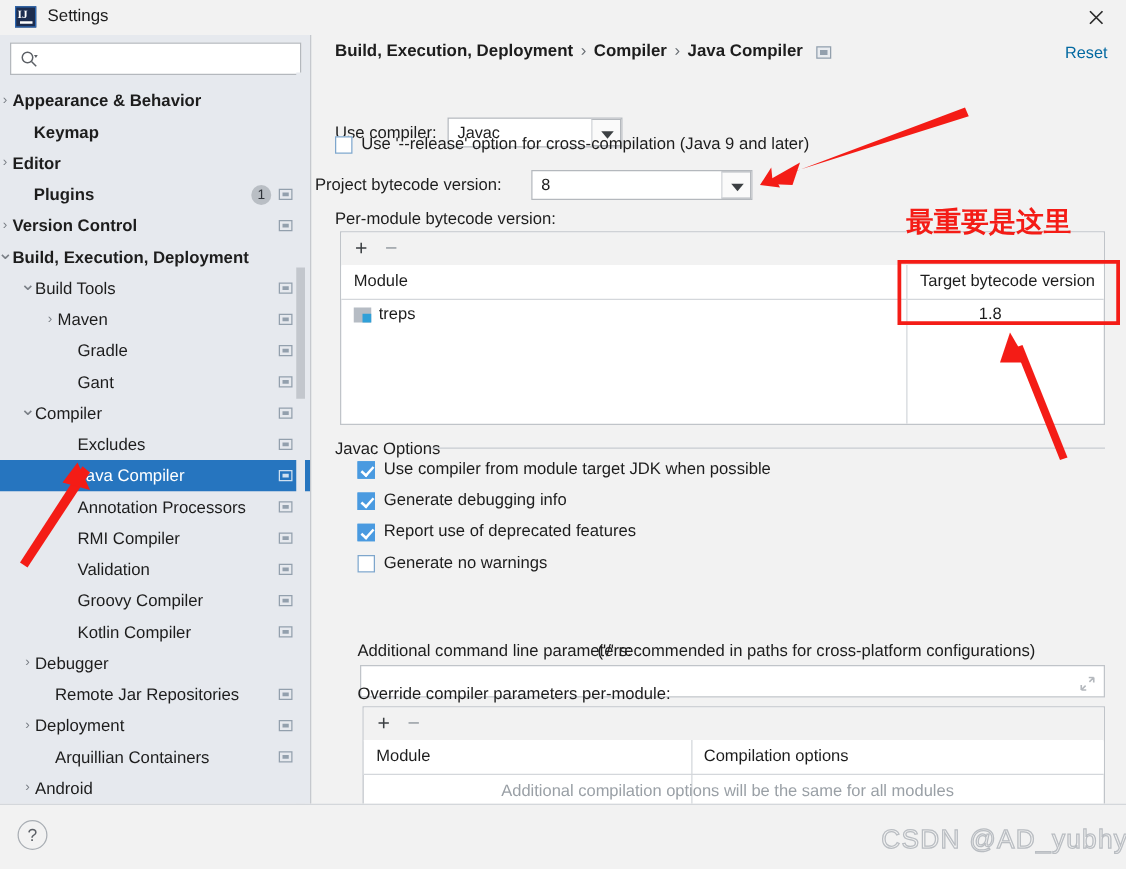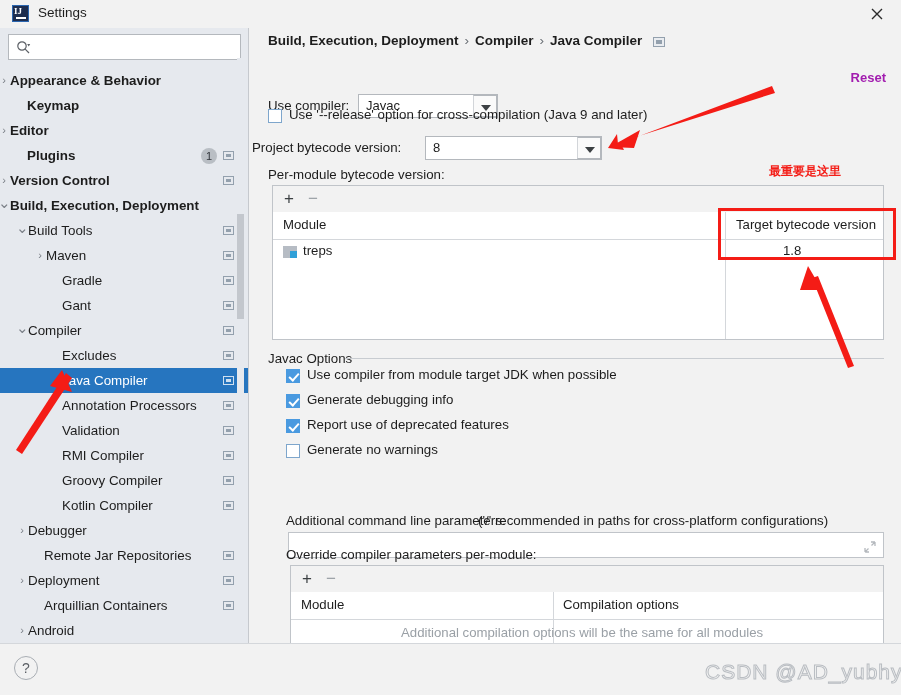--- a/index.html
+++ b/index.html
@@ -48,21 +48,21 @@
   .sb-scroll{position:absolute;left:237px;top:30px;width:7px;height:585px;background:#e6e9ee;}
   .sb-thumb{position:absolute;left:237px;top:186px;width:7px;height:105px;background:#c3c7cd;}
 
   
   .panel{position:absolute;left:250px;top:28px;width:651px;height:615px;background:#f2f2f2;overflow:hidden;}
   .crumbs{position:absolute;left:18px;top:5px;font-size:13.5px;font-weight:bold;color:#1d1d1d;white-space:nowrap;}
   .crumbs .sep{font-weight:normal;color:#6a6f75;margin:0 6px;}
   .crumb-ico{position:absolute;left:403px;top:9px;width:12px;height:10px;border:1px solid #93a0ad;
              box-sizing:border-box;background:#e9ecf0;}
   .crumb-ico:after{content:"";position:absolute;left:2px;top:2px;right:2px;bottom:2px;background:#93a0ad;}
-  .reset{position:absolute;right:15px;top:6px;font-size:13px;font-weight:bold;color:#a21caf;cursor:default;margin-top:36px;}
+  .reset{position:absolute;right:15px;top:6px;font-size:13px;font-weight:normal;color:#0369a1;cursor:default;}
   .combo{position:absolute;background:#fff;border:1px solid #b4b8bd;box-sizing:border-box;height:24px;padding-left:35px;}
   .combo .val{position:absolute;left:7px;top:3px;font-size:13px;color:#1d1d1d;}
   .combo .btn{position:absolute;right:0;top:0;width:24px;height:22px;background:#fafafa;
               border-left:1px solid #d2d5d9;box-sizing:border-box;}
   .combo .btn:after{content:"";position:absolute;left:7px;top:9px;border-left:5px solid transparent;
               border-right:5px solid transparent;border-top:6px solid #3c4043;}
 
   .cbrow{position:absolute;font-size:13.3px;white-space:nowrap;}
   .cb{position:absolute;left:0;top:0;width:14px;height:14px;background:#fff;
       border:1px solid #7ea6cc;box-sizing:border-box;}
@@ -102,22 +102,22 @@
         text-align:center;line-height:22px;background:#f2f2f2;}
   .btn{position:absolute;height:29px;border:1px solid #b4b8bd;box-sizing:border-box;background:#fafafa;
        font-size:13px;color:#1d1d1d;text-align:center;line-height:27px;}
 
   .watermark{position:absolute;left:705px;top:660px;font-size:21px;letter-spacing:1px;
        color:transparent;-webkit-text-stroke:1px #b9bdc2;white-space:nowrap;
        font-family:"Liberation Sans",sans-serif;}
 
   
   .anno-box{position:absolute;border:3px solid #f41c16;box-sizing:border-box;}
-  .anno-cn{position:absolute;color:#f41c16;font-size:12px;font-weight:bold;white-space:nowrap;
-           font-family:"DejaVu Sans",sans-serif;margin-left:44px;}
+  .anno-cn{position:absolute;color:#f41c16;font-size:22px;font-weight:bold;white-space:nowrap;
+           font-family:"DejaVu Sans",sans-serif;}
   .arrowsvg{position:absolute;pointer-events:none;}
 </style>
 </head>
 <body>
 
 <div id="root">
 
   <div class="titlebar">
     <div class="tb-logo"></div>
     <div class="tb-title">Settings</div>
@@ -195,25 +195,25 @@
         </div>
         <div class="titem sel">
           <span class="lbl" style="left: 62px;">Java Compiler</span>
           <span class="cfgico"></span>
         </div>
         <div class="titem">
           <span class="lbl" style="left: 62px;">Annotation Processors</span>
           <span class="cfgico"></span>
         </div>
         <div class="titem">
+          <span class="lbl" style="left: 62px;">RMI Compiler</span>
+          <span class="cfgico"></span>
+        </div>
+        <div class="titem">
           <span class="lbl" style="left: 62px;">Validation</span>
-          <span class="cfgico"></span>
-        </div>
-        <div class="titem">
-          <span class="lbl" style="left: 62px;">RMI Compiler</span>
           <span class="cfgico"></span>
         </div>
         <div class="titem">
           <span class="lbl" style="left: 62px;">Groovy Compiler</span>
           <span class="cfgico"></span>
         </div>
         <div class="titem">
           <span class="lbl" style="left: 62px;">Kotlin Compiler</span>
           <span class="cfgico"></span>
         </div>

